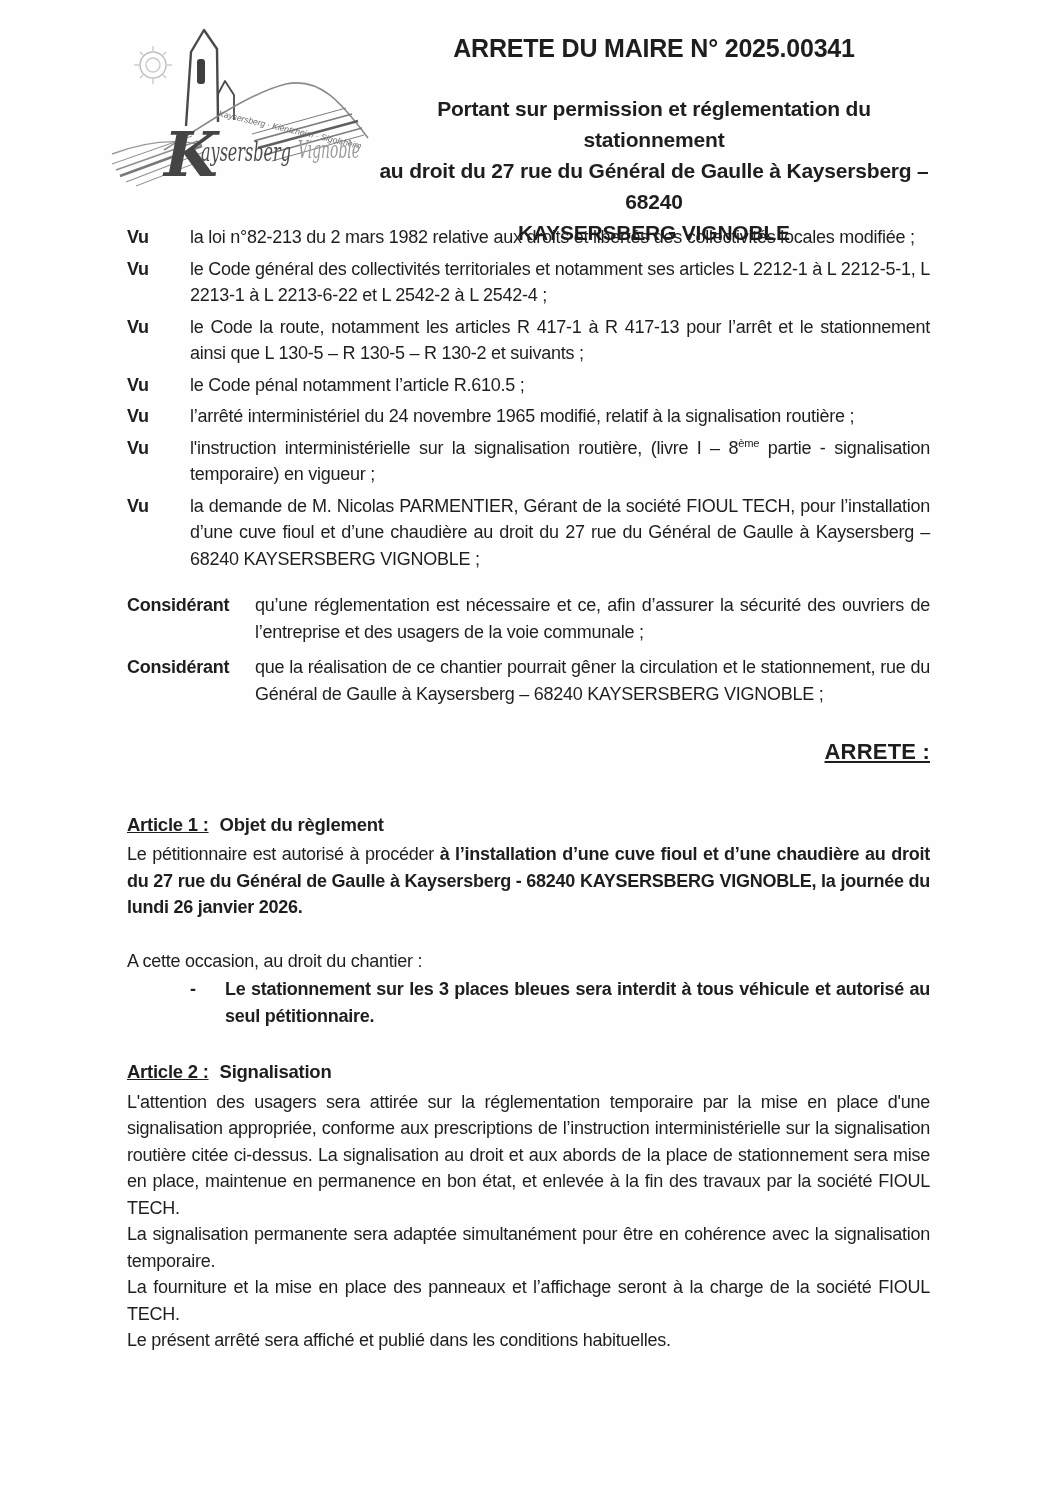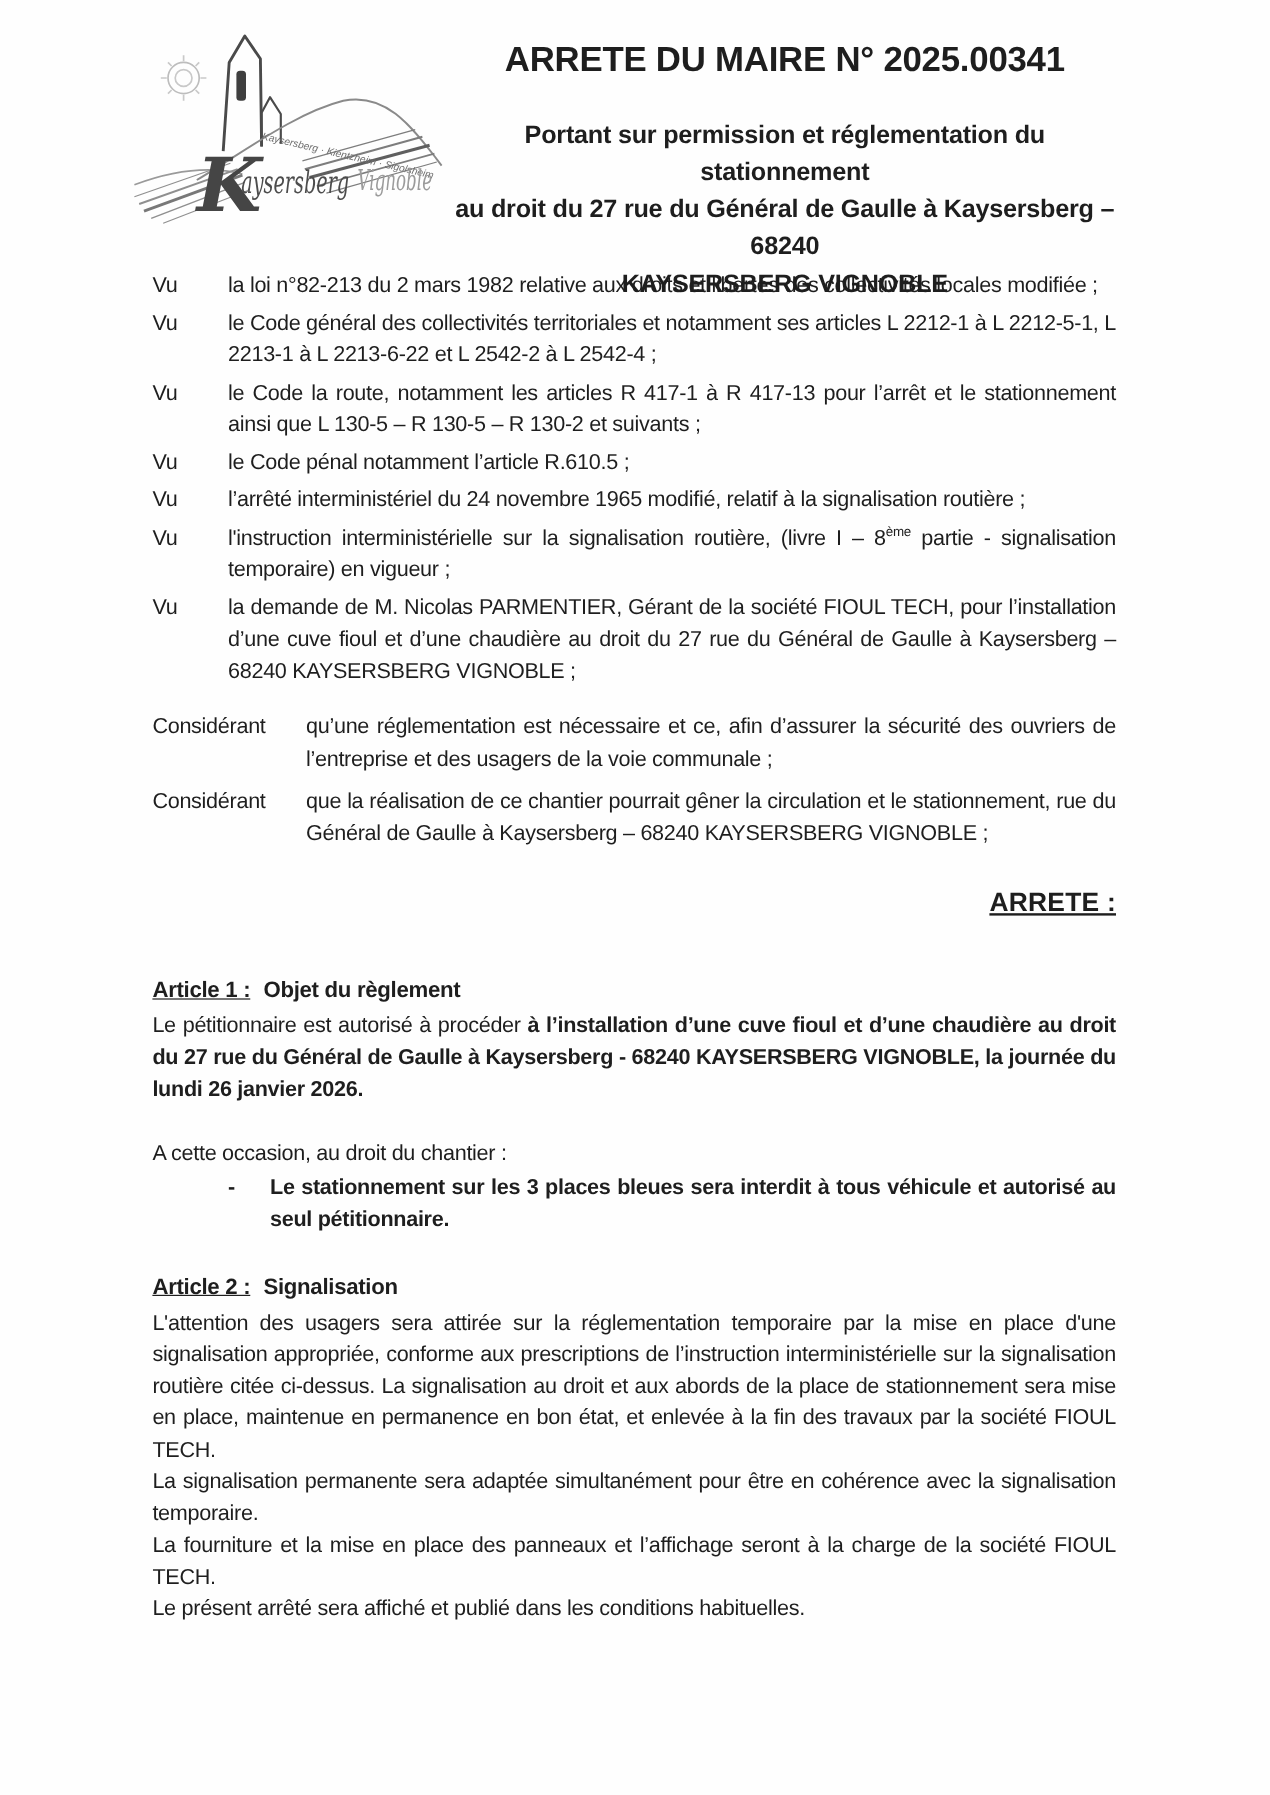--- a/index.html
+++ b/index.html
@@ -20,42 +20,42 @@
   
   .logo {
     position: absolute; left: 106px; top: 22px;
     width: 272px; height: 170px;
   }
   .header-block {
     position: absolute; left: 368px; top: 34px;
     width: 572px; text-align: center;
   }
   .doc-title {
-    font-size: 29px; font-weight: 700;
+    font-size: 25px; font-weight: 700;
     letter-spacing: -0.2px; margin: 0 0 30px;
   }
   .doc-subtitle {
     font-size: 21px; font-weight: 700;
     line-height: 31px; margin: 0;
     white-space: pre-line; letter-spacing: -0.2px;
   }
 
   
   .content {
     position: absolute; left: 127px; right: 128px; top: 224px;
     font-size: 18px; line-height: 26.5px; letter-spacing: -0.25px;
   }
   .maire-heading {
     text-align: center; font-size: 20px; font-weight: 700;
     text-decoration: underline; margin: 0 0 24px;
   }
   .law-row { display: grid; grid-template-columns: 63px 1fr; margin-bottom: 5px; }
   .considerant-section { margin-top: 20px; }
   .considerant-section .law-row { grid-template-columns: 128px 1fr; margin-bottom: 9px; }
-  .law-label { font-weight: 400; }
+  .law-label { font-weight: 700; }
   .law-text { margin: 0; text-align: justify; }
   sup { font-size: 0.62em; line-height: 0; }
 
   .arrete-heading {
     text-align: right; font-size: 22px; font-weight: 700;
     text-decoration: underline; margin: 32px 0 46px; letter-spacing: 0.2px;
   }
   .article-heading { font-size: 18.5px; margin: 0 0 3px; }
   .article-number { font-weight: 700; text-decoration: underline; }
   .article-title { font-weight: 700; margin-left: 11px; }

